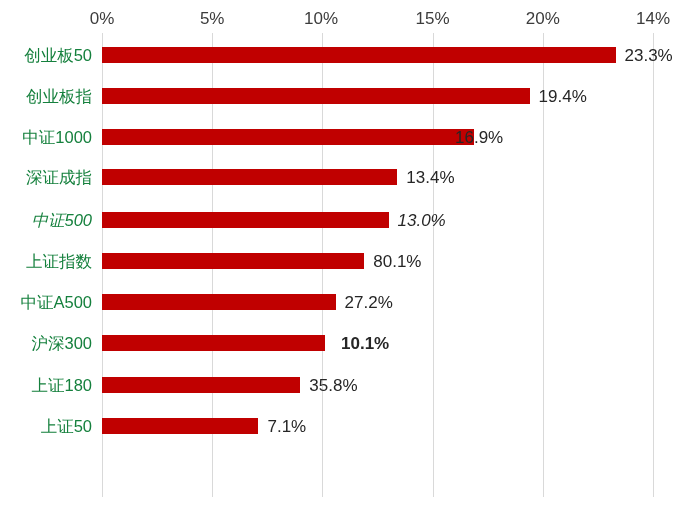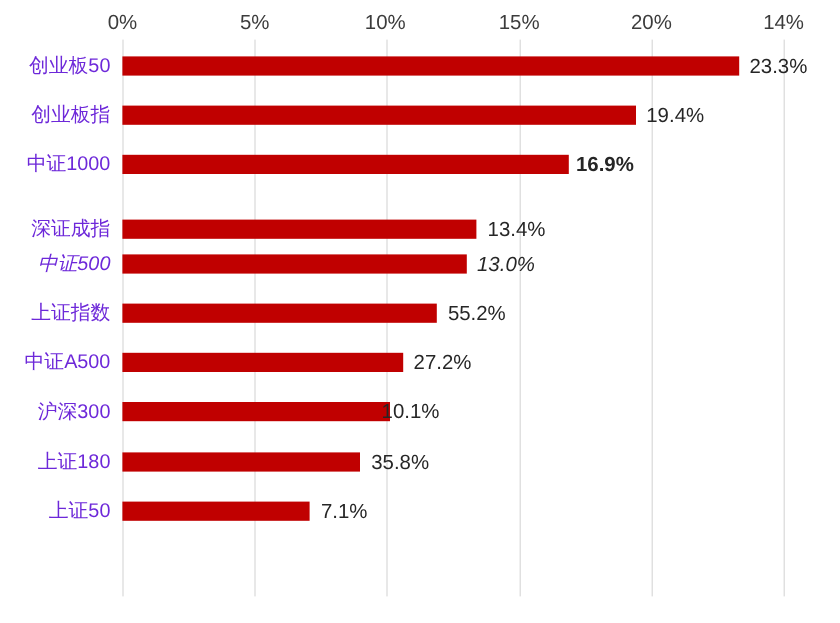--- a/index.html
+++ b/index.html
@@ -70,21 +70,21 @@
     height: 16px;
   }
   .cat-label {
     position: absolute;
     right: 608px; 
     top: 50%;
     transform: translateY(-50%);
     font-size: 16.5px;
     line-height: 18px;
     white-space: nowrap;
-    color: #6d28d9;
+    color: #15803d;
   }
   .bar {
     position: absolute;
     left: 102px;
     top: 0;
     height: 16px;
     background: #c00000;
   }
   .value-label {
     position: absolute;
@@ -126,46 +126,46 @@
         <div class="value-label" style="left: 624.532px;">23.3%</div>
       </div>
       <div class="bar-row" style="top: 55.2px;">
         <div class="cat-label">创业板指</div>
         <div class="bar" style="width: 427.576px; height: 16px; background: rgb(192, 0, 0);"></div>
         <div class="value-label" style="left: 538.576px;">19.4%</div>
       </div>
       <div class="bar-row" style="top: 96.4px;">
         <div class="cat-label">中证1000</div>
         <div class="bar" style="width: 372.476px; height: 16px; background: rgb(192, 0, 0);"></div>
-        <div class="value-label" style="left: 480px; font-weight: bold;">16.9%</div>
+        <div class="value-label" style="left: 455px;">16.9%</div>
       </div>
-      <div class="bar-row" style="top: 150px;">
+      <div class="bar-row" style="top: 136px;">
         <div class="cat-label">深证成指</div>
         <div class="bar" style="width: 295.336px; height: 16px; background: rgb(192, 0, 0);"></div>
         <div class="value-label" style="left: 406.336px;">13.4%</div>
       </div>
       <div class="bar-row" style="top: 178.8px; font-style: italic;">
         <div class="cat-label">中证500</div>
         <div class="bar" style="width: 286.52px; height: 16px; background: rgb(192, 0, 0);"></div>
         <div class="value-label" style="left: 397.52px;">13.0%</div>
       </div>
       <div class="bar-row" style="top: 220px;">
         <div class="cat-label">上证指数</div>
         <div class="bar" style="width: 262.276px; height: 16px; background: rgb(192, 0, 0);"></div>
-        <div class="value-label" style="left: 373.276px;">55.2%</div>
+        <div class="value-label" style="left: 373.276px;">80.1%</div>
       </div>
       <div class="bar-row" style="top: 261.2px;">
         <div class="cat-label">中证A500</div>
         <div class="bar" style="width: 233.624px; height: 16px; background: rgb(192, 0, 0);"></div>
         <div class="value-label" style="left: 344.624px;">27.2%</div>
       </div>
       <div class="bar-row" style="top: 302.4px;">
         <div class="cat-label">沪深300</div>
         <div class="bar" style="width: 222.604px; height: 16px; background: rgb(192, 0, 0);"></div>
-        <div class="value-label" style="left: 318px;">10.1%</div>
+        <div class="value-label" style="left: 341px; font-weight: bold;">10.1%</div>
       </div>
       <div class="bar-row" style="top: 343.6px;">
         <div class="cat-label">上证180</div>
         <div class="bar" style="width: 198.36px; height: 16px; background: rgb(192, 0, 0);"></div>
         <div class="value-label" style="left: 309.36px;">35.8%</div>
       </div>
       <div class="bar-row" style="top: 384.8px;">
         <div class="cat-label">上证50</div>
         <div class="bar" style="width: 156.484px; height: 16px; background: rgb(192, 0, 0);"></div>
         <div class="value-label" style="left: 267.484px;">7.1%</div>

